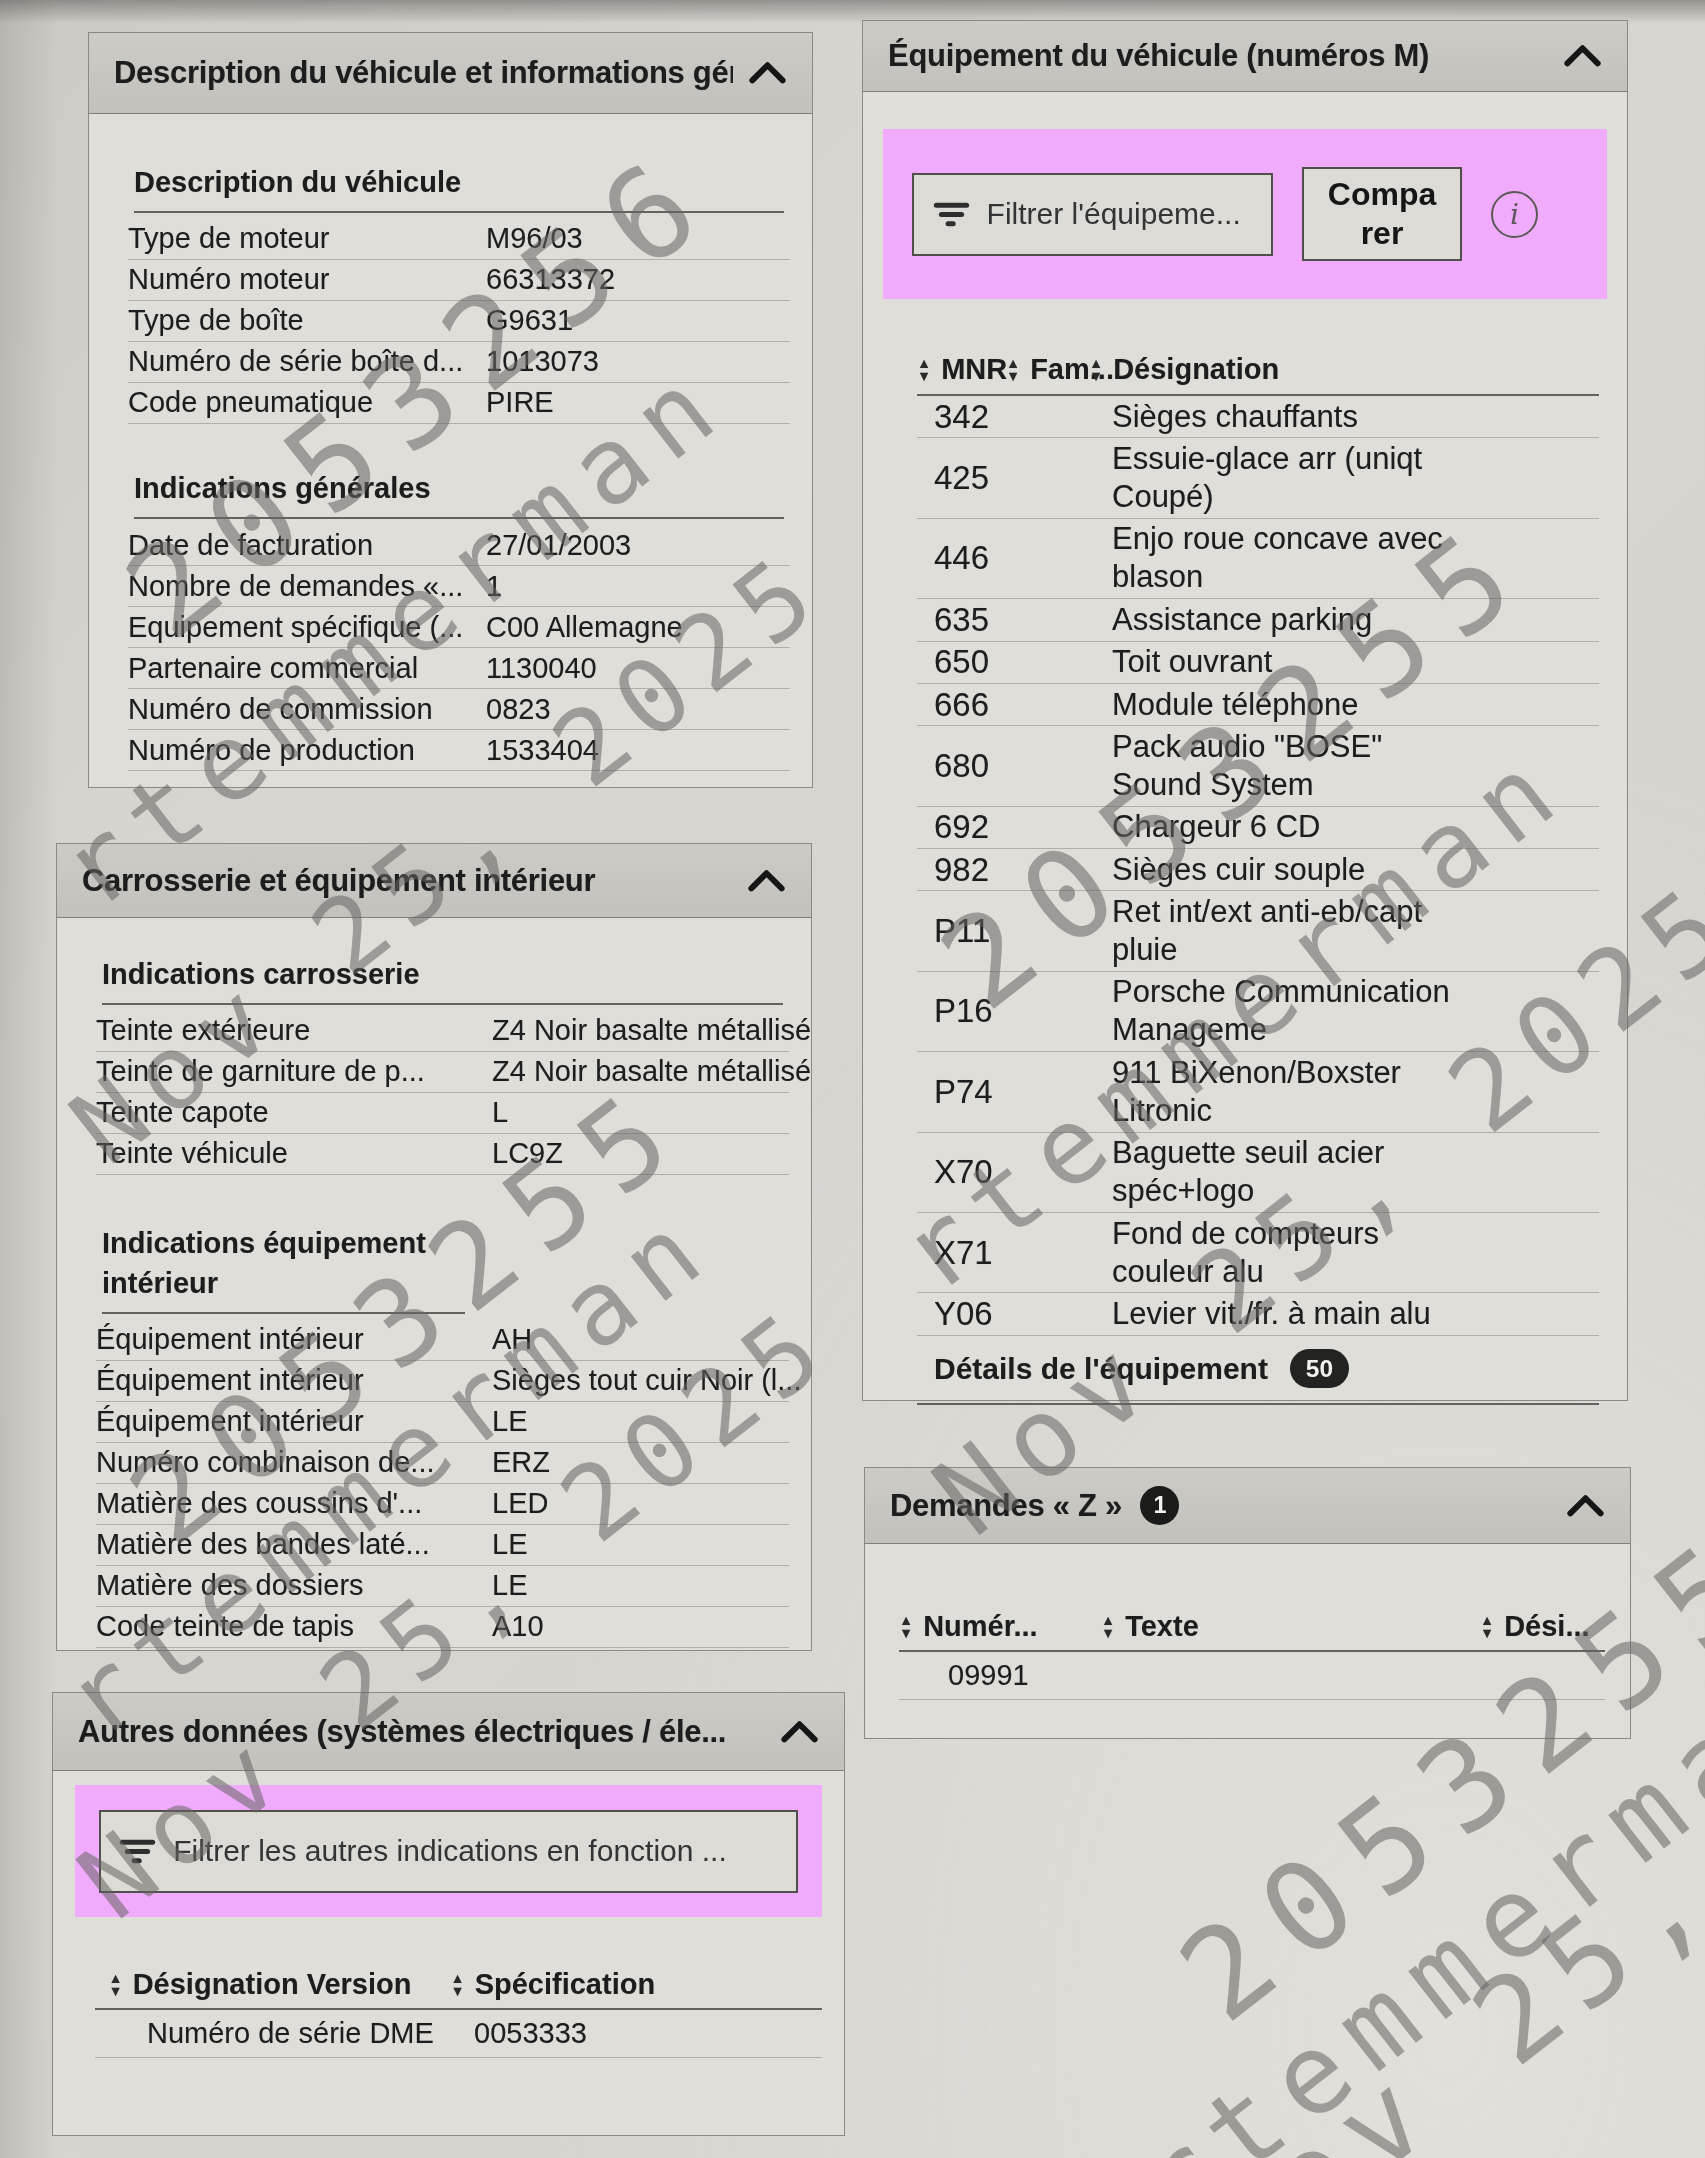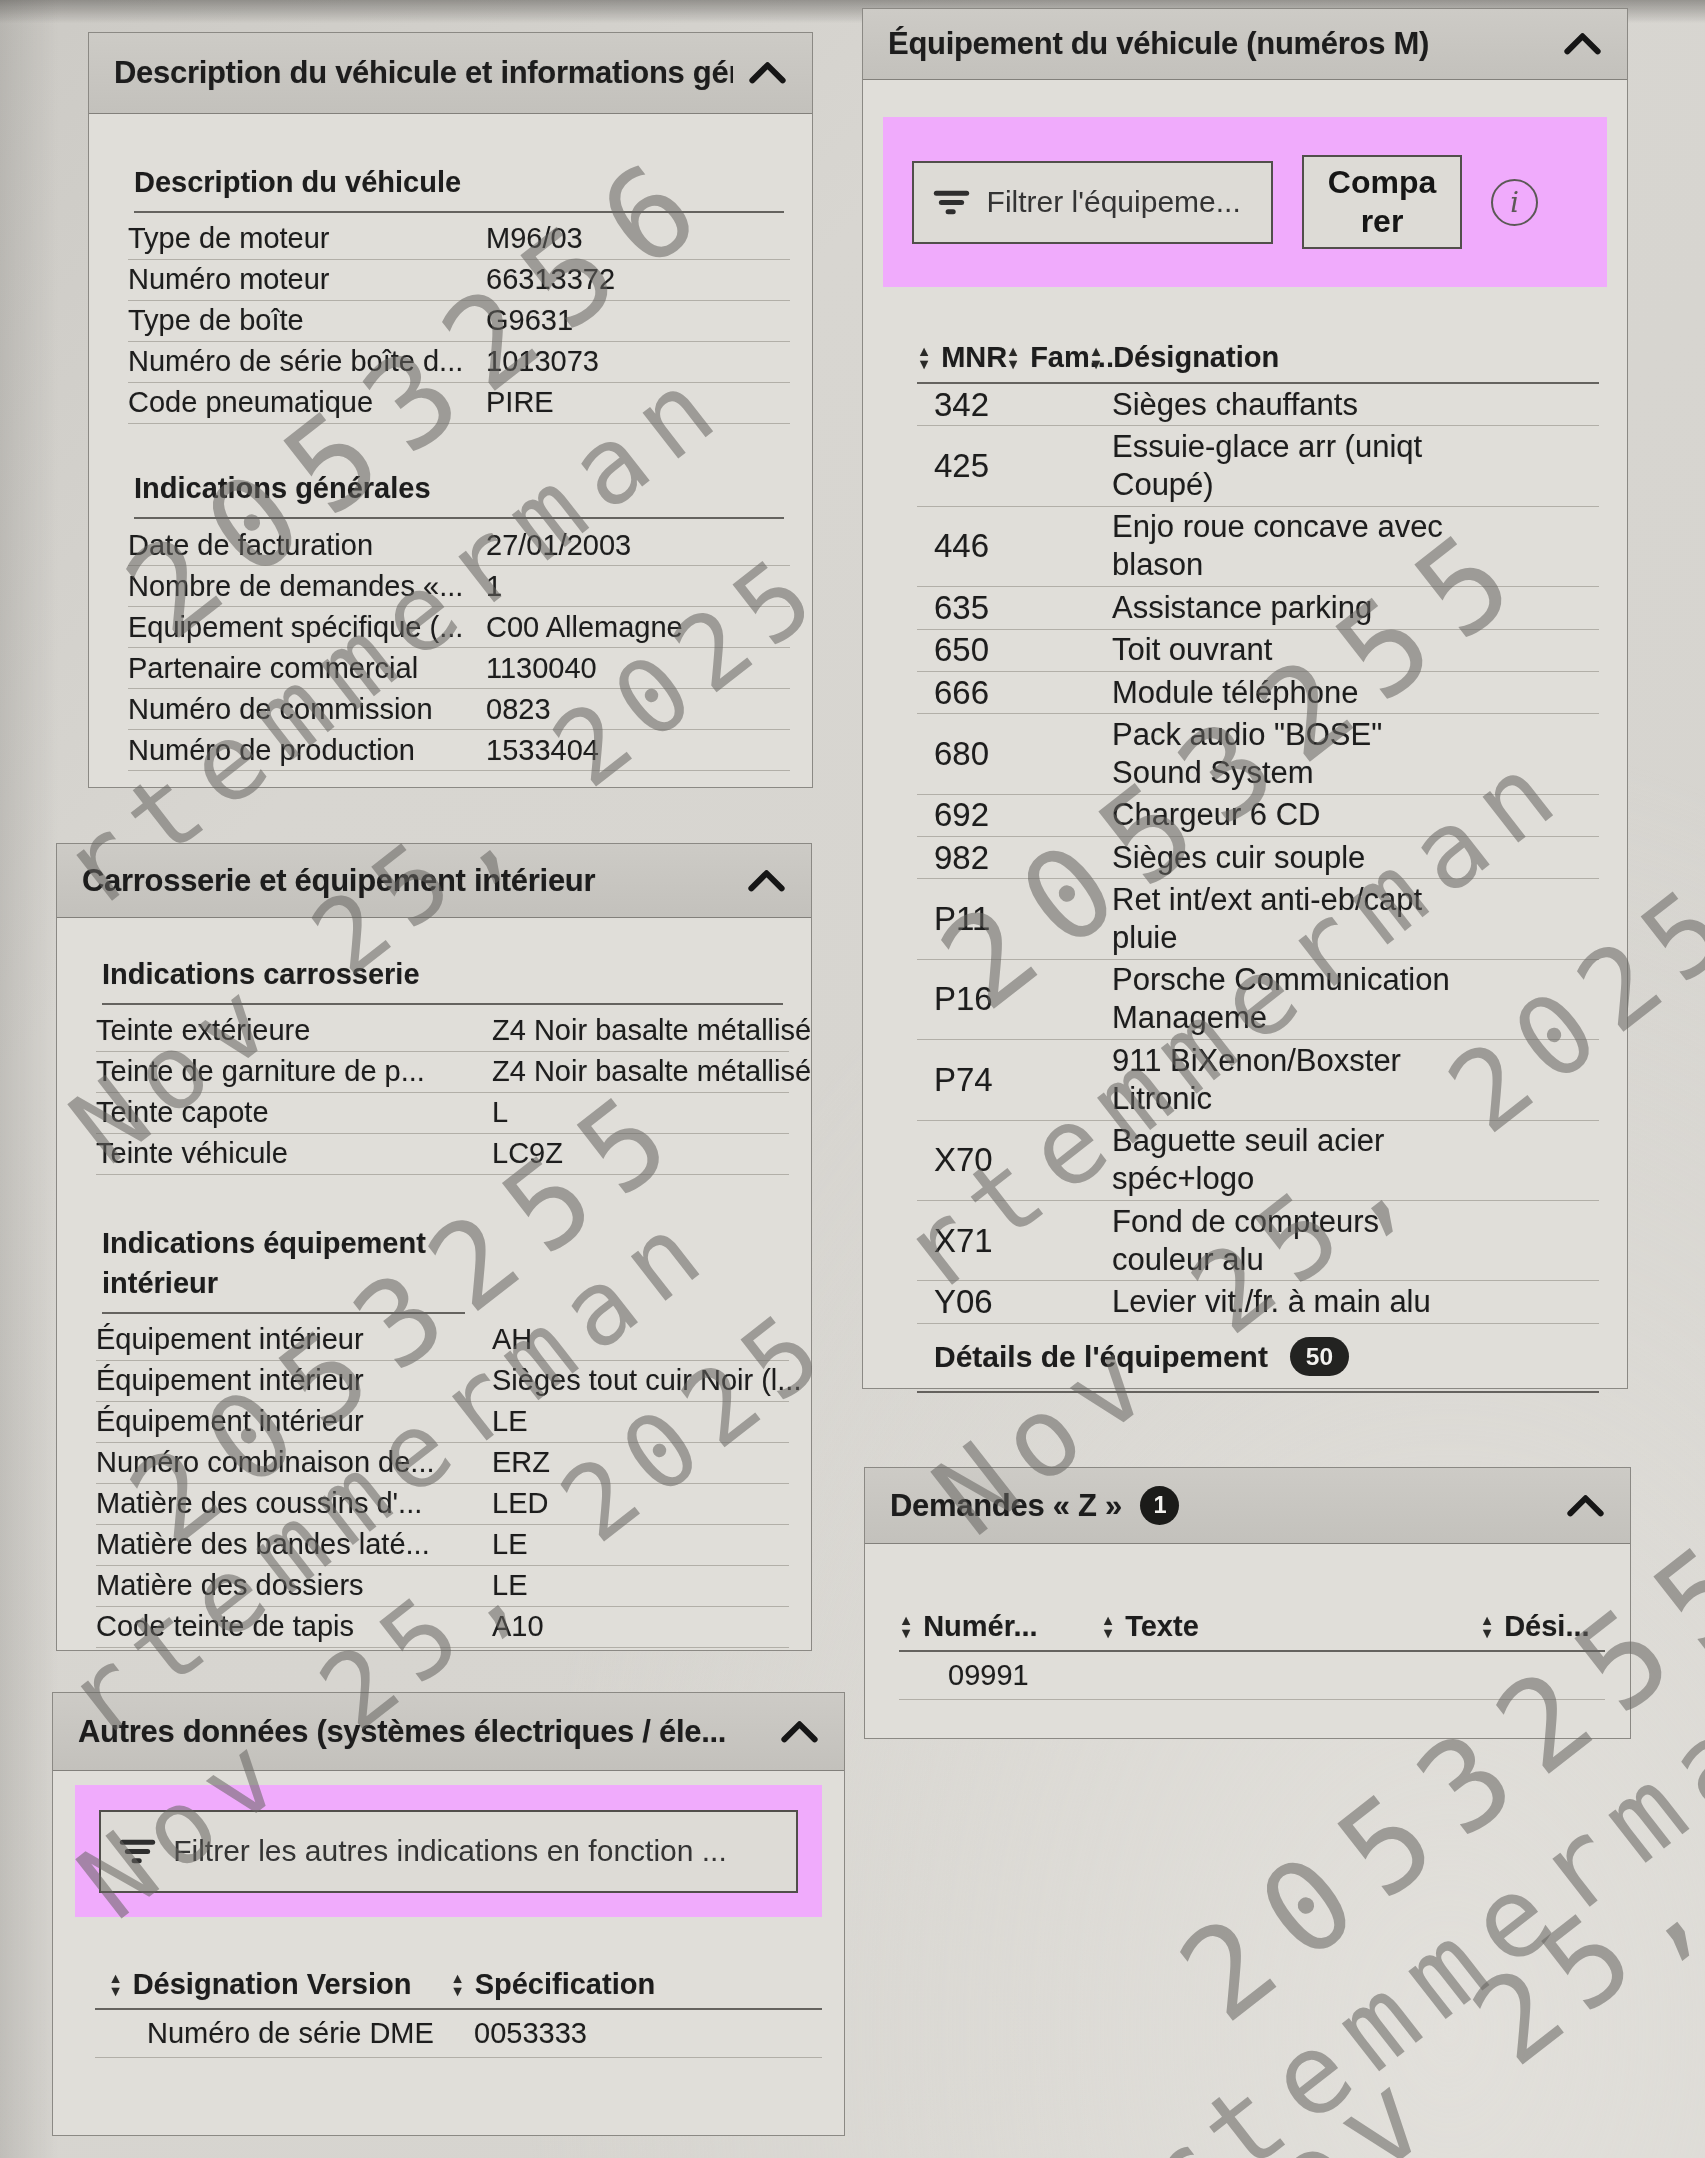--- a/index.html
+++ b/index.html
@@ -315,21 +315,21 @@
 
             <div class="mini-row">
               <span class="c0">Numéro de série DME</span>
               <span class="c1">0053333</span>
             </div>
           </div>
       </div>
     </div>
   </section>
 
-  <section class="panel" id="rp1" style="left:862px;top:8px;width:766px;height:1381px;">
+  <section class="panel" id="rp1" style="left:862px;top:20px;width:766px;height:1381px;">
     <header class="panel-header" style="height:71px;">
       <span class="panel-title">Équipement du véhicule (numéros M)</span>
       <span class="chevron">
         <svg width="39" height="23.6" viewBox="0 0 46 28">
             <polyline points="5,23 23,5 41,23" fill="none" stroke="#161616" stroke-width="7" stroke-linecap="round" stroke-linejoin="round"></polyline>
           </svg>
       </span>
     </header>
     <div class="panel-body" style="padding:0 20px 0 20px;">
       <div class="filter-strip" style="margin-top:37px;height:170px;padding:0 29px;gap:29px;">

